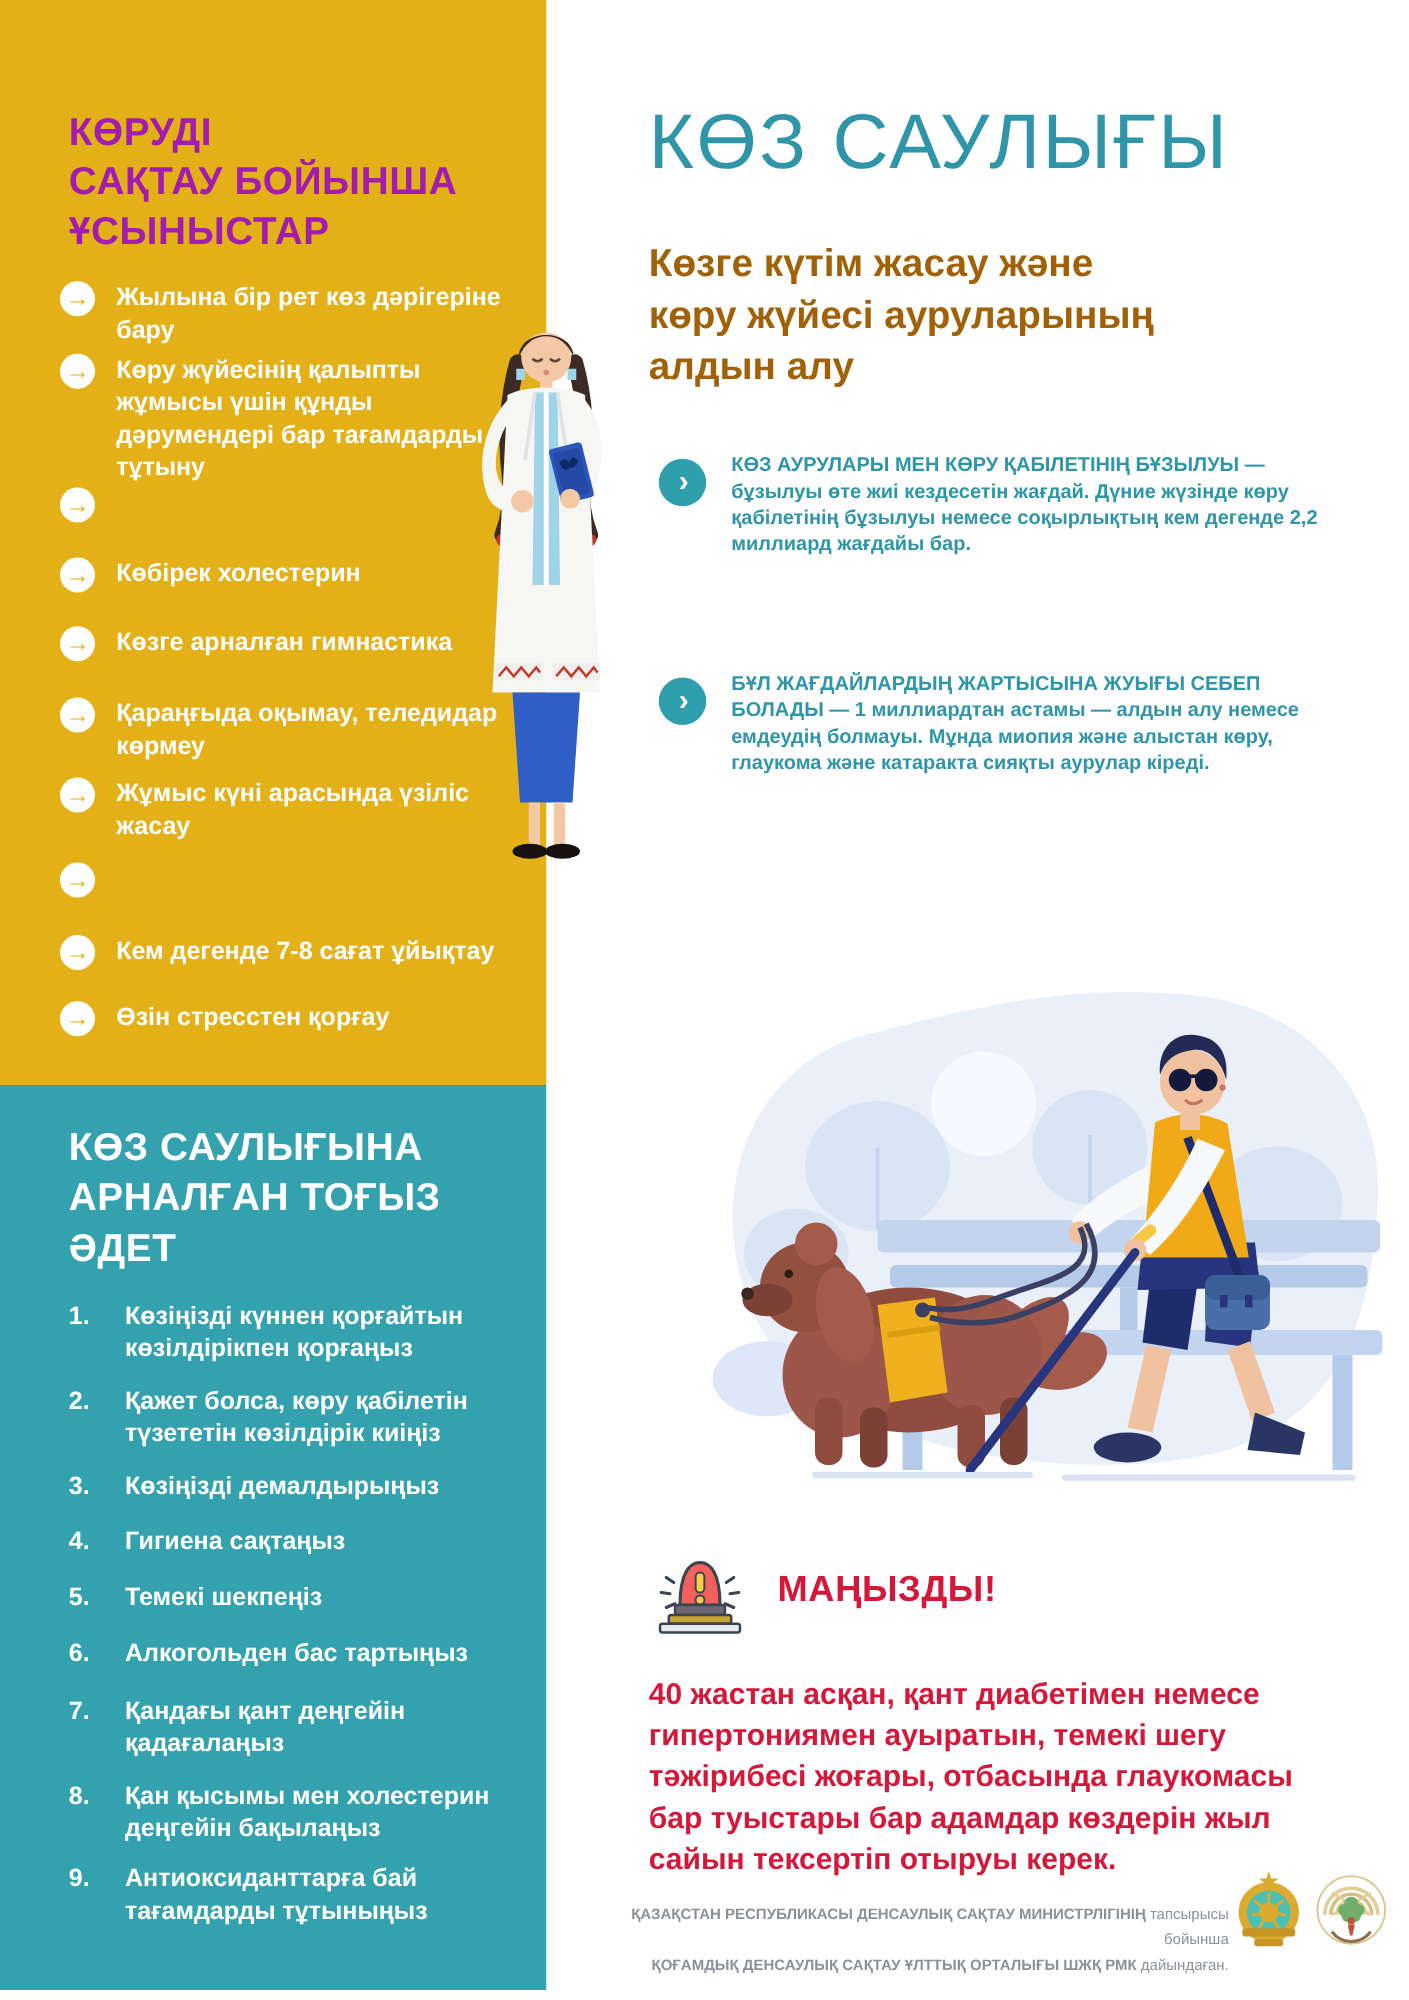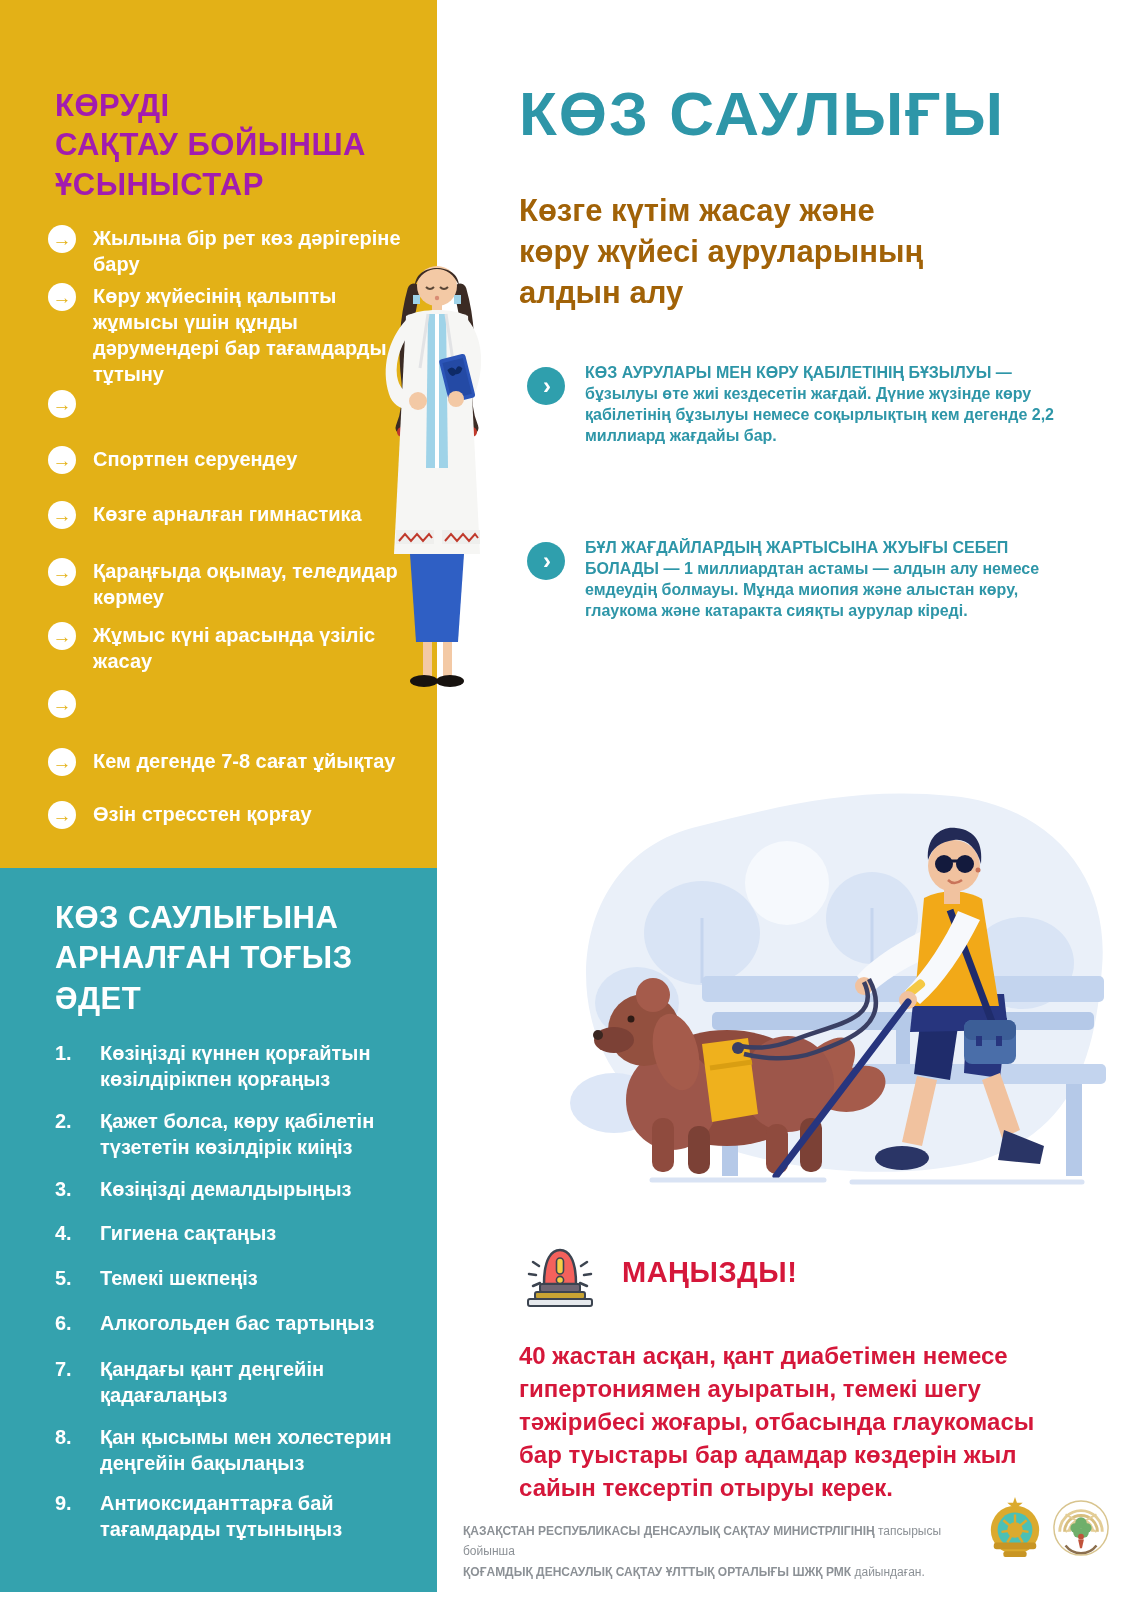--- a/index.html
+++ b/index.html
@@ -16,38 +16,38 @@
             color:#E3B117;display:flex;align-items:center;justify-content:center;
             font-weight:bold;font-size:19px;line-height:1;}
   .y-text{display:block;margin-left:45px;font-size:20px;font-weight:bold;color:#ffffff;line-height:1.3;}
   
   .hab-title{position:absolute;left:55px;top:898px;width:360px;font-size:31px;font-weight:bold;
              color:#ffffff;line-height:1.3;white-space:pre-line;letter-spacing:.5px;}
   .t-item{position:absolute;left:55px;width:340px;color:#ffffff;font-weight:bold;font-size:20px;line-height:1.3;}
   .t-num{position:absolute;left:0;top:0;}
   .t-text{display:block;margin-left:45px;width:300px;}
   
-  .r-title{position:absolute;left:519px;top:78px;font-size:62px;font-weight:bold;color:#2E96A8;letter-spacing:2px;}
+  .r-title{position:absolute;left:519px;top:78px;font-size:62px;font-weight:normal;color:#2E96A8;letter-spacing:2px;}
   .r-sub{position:absolute;left:519px;top:190px;font-size:31px;font-weight:bold;color:#a16207;
          line-height:1.33;white-space:pre-line;}
   .r-bullet{position:absolute;left:527px;width:545px;}
   .rb-1{top:362px;} .rb-2{top:537px;}
   .r-bcircle{position:absolute;left:0;top:5px;width:38px;height:38px;border-radius:50%;background:#2F9FAD;
              color:#ffffff;display:flex;align-items:center;justify-content:center;
              font-size:24px;font-weight:bold;line-height:1;padding-left:2px;box-sizing:border-box;}
   .r-btext{display:block;margin-left:58px;width:482px;font-size:16px;font-weight:bold;color:#2E96A8;line-height:1.32;}
   .walk-scene{position:absolute;left:552px;top:768px;width:566px;height:425px;}
   .doctor{position:absolute;left:362px;top:256px;width:150px;height:440px;}
   .imp-icon{position:absolute;left:523px;top:1240px;width:74px;height:72px;}
   .imp-label{position:absolute;left:622px;top:1256px;font-size:29px;font-weight:bold;color:#D5173A;letter-spacing:.5px;}
   .imp-text{position:absolute;left:519px;top:1340px;width:562px;font-size:24px;font-weight:bold;
             color:#D5173A;line-height:1.37;}
   
   .footer-text{position:absolute;left:463px;top:1521px;width:520px;font-size:12px;color:#8C9196;
-               text-align:left;line-height:1.7;}
+               text-align:right;line-height:1.7;}
   .footer-text .strong{font-weight:bold;}
   .logo-kz{position:absolute;left:986px;top:1496px;width:58px;height:64px;}
   .logo-ncph{position:absolute;left:1052px;top:1498px;width:58px;height:60px;}
 </style>
 </head>
 <body>
 
 <div class="poster">
 
   <div class="sec-yellow"></div>
@@ -72,21 +72,21 @@
   </div>
   <div class="y-item" style="top:390px">
     <span class="y-circle">
         <span>→</span>
       </span>
   </div>
   <div class="y-item" style="top:446px">
     <span class="y-circle">
         <span>→</span>
       </span>
-    <span class="y-text">Спортпен серуендеу</span>
+    <span class="y-text">Көбірек холестерин</span>
   </div>
   <div class="y-item" style="top:501px">
     <span class="y-circle">
         <span>→</span>
       </span>
     <span class="y-text">Көзге арналған гимнастика</span>
   </div>
   <div class="y-item" style="top:558px">
     <span class="y-circle">
         <span>→</span>

